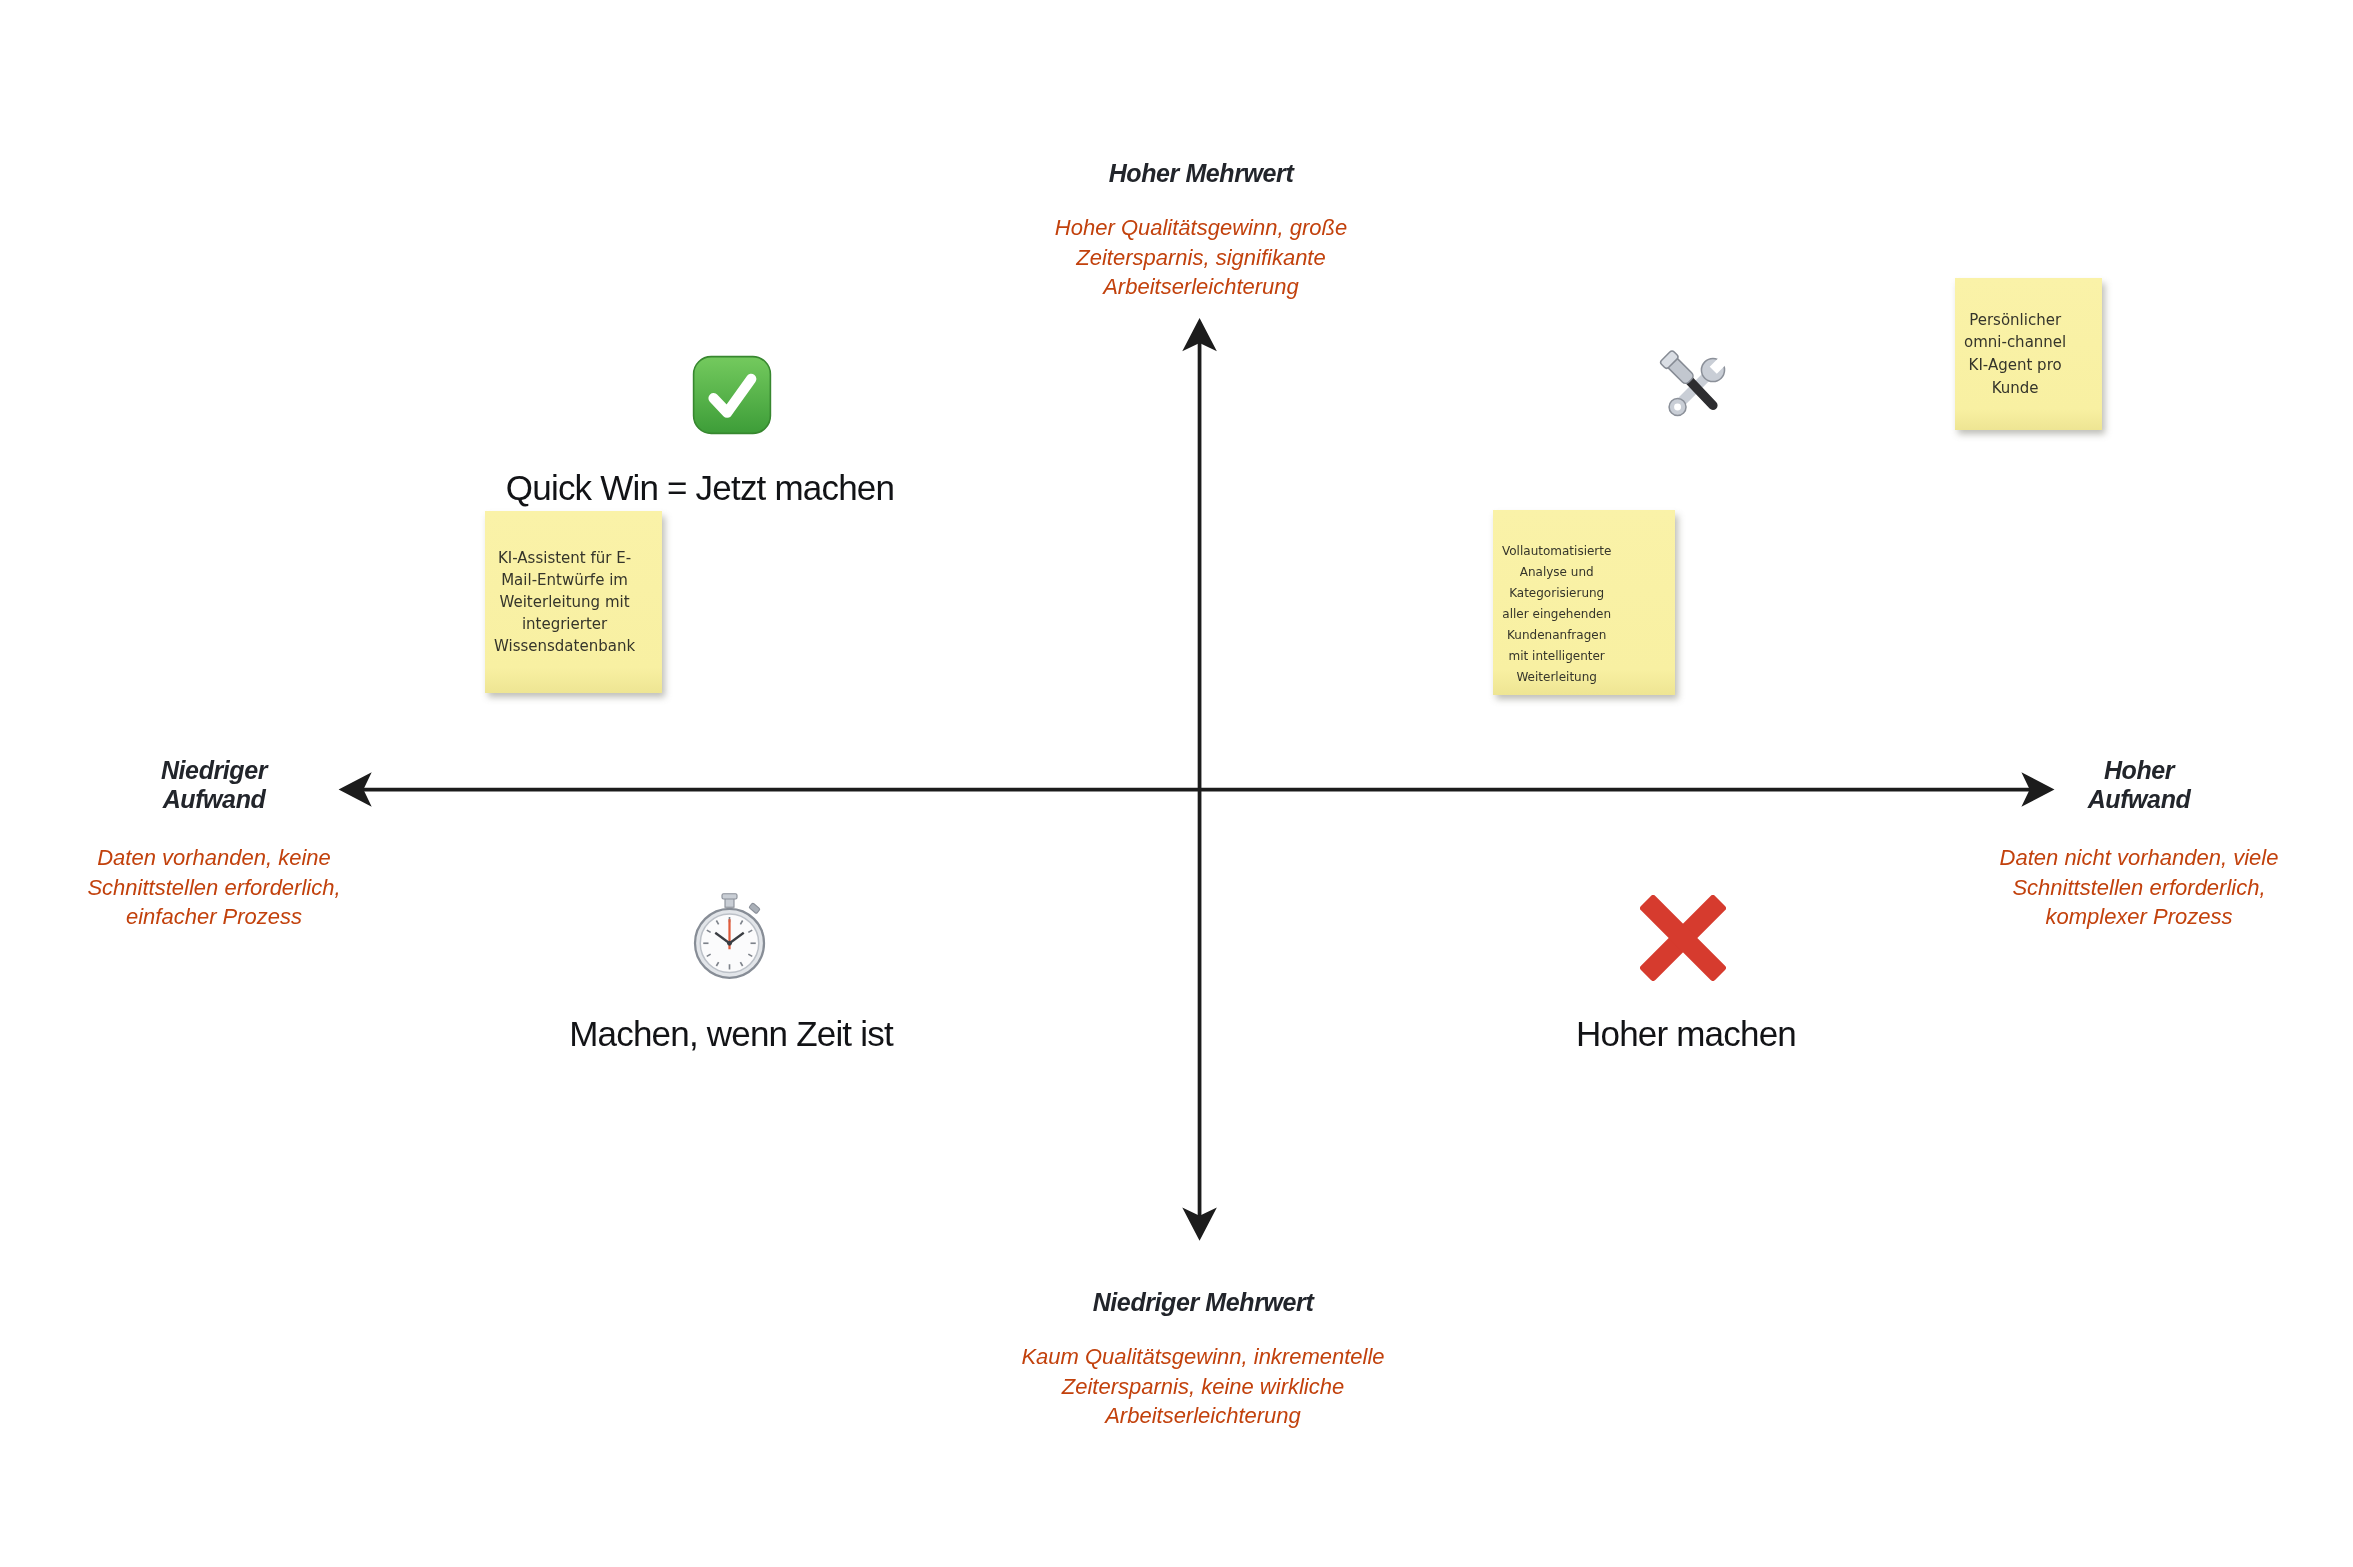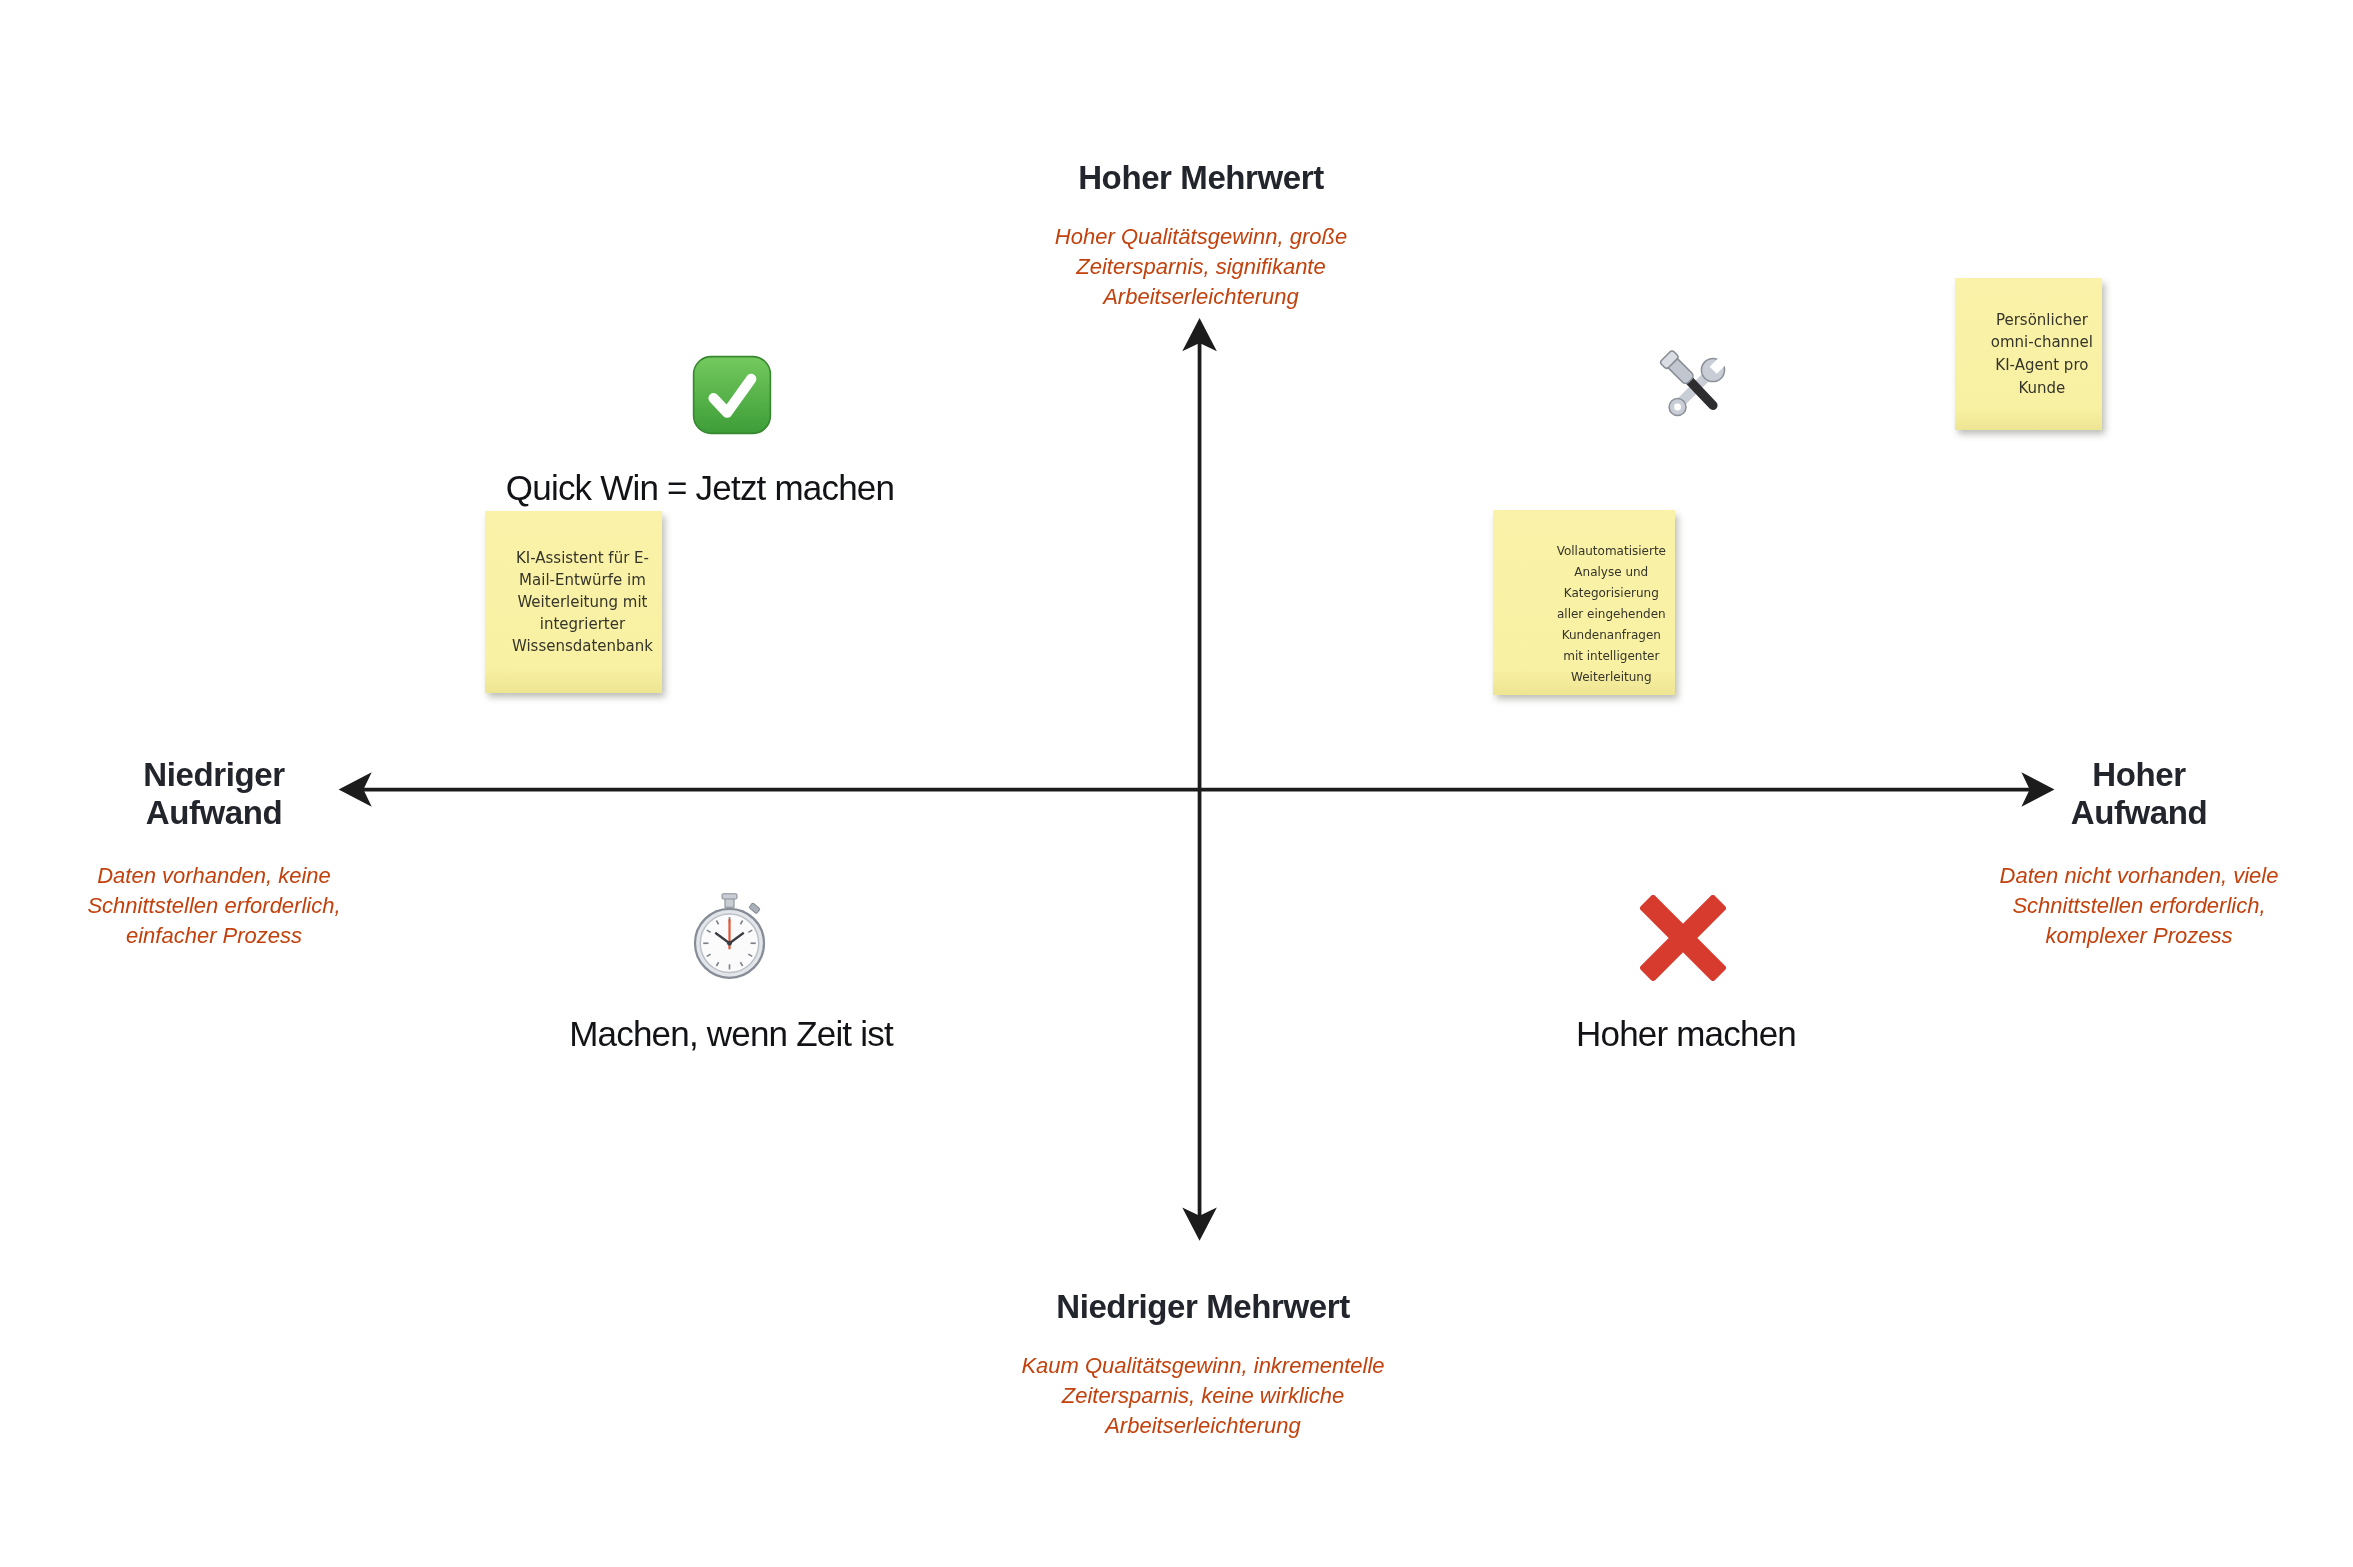--- a/index.html
+++ b/index.html
@@ -9,39 +9,39 @@
     background:#ffffff;
     font-family:"Liberation Sans",sans-serif;
     color:#22252b;
     overflow:hidden;
   }
   .abs{position:absolute;}
   .centered{transform:translateX(-50%);}
   
   .axis-block{text-align:center;}
   .axis-title{
-    font-size:33px;font-weight:bold;letter-spacing:-0.4px;
-    line-height:1.14;color:#22252b;white-space:pre-line;
+    font-size:25px;font-weight:bold;letter-spacing:-0.4px;
+    line-height:1.14;color:#22252b;white-space:pre-line;font-style:italic;
   }
   .axis-sub{
     margin-top:25.6px;
     font-size:22px;font-style:italic;color:#c2410c;
     line-height:1.35;white-space:pre-line;
   }
   .axis-block.side .axis-sub{margin-top:30px;}
   
   .quad-label{
     font-size:35px;font-weight:400;letter-spacing:-0.8px;
     color:#121316;white-space:nowrap;
   }
   
   .note{
     background:linear-gradient(180deg,#faf2a8 0%,#f8f0a2 86%,#eee593 100%);
     box-shadow:3px 5.3px 6.8px rgba(110,110,95,0.45);
-    display:flex;align-items:center;justify-content:flex-end;
+    display:flex;align-items:center;justify-content:flex-start;
     text-align:center;box-sizing:border-box;padding:7.5px 9px;
   }
   .note-text{
     font-family:"DejaVu Sans",sans-serif;
     color:#35352b;white-space:pre-line;
   }
   .note--small .note-text{font-size:15px;line-height:22px;}
   .note--dense .note-text{font-size:12px;line-height:21px;margin-top:23px;}
   .note--big   .note-text{font-size:21px;line-height:32px;}
   .note--mini  .note-text{font-size:15px;line-height:22.6px;}

